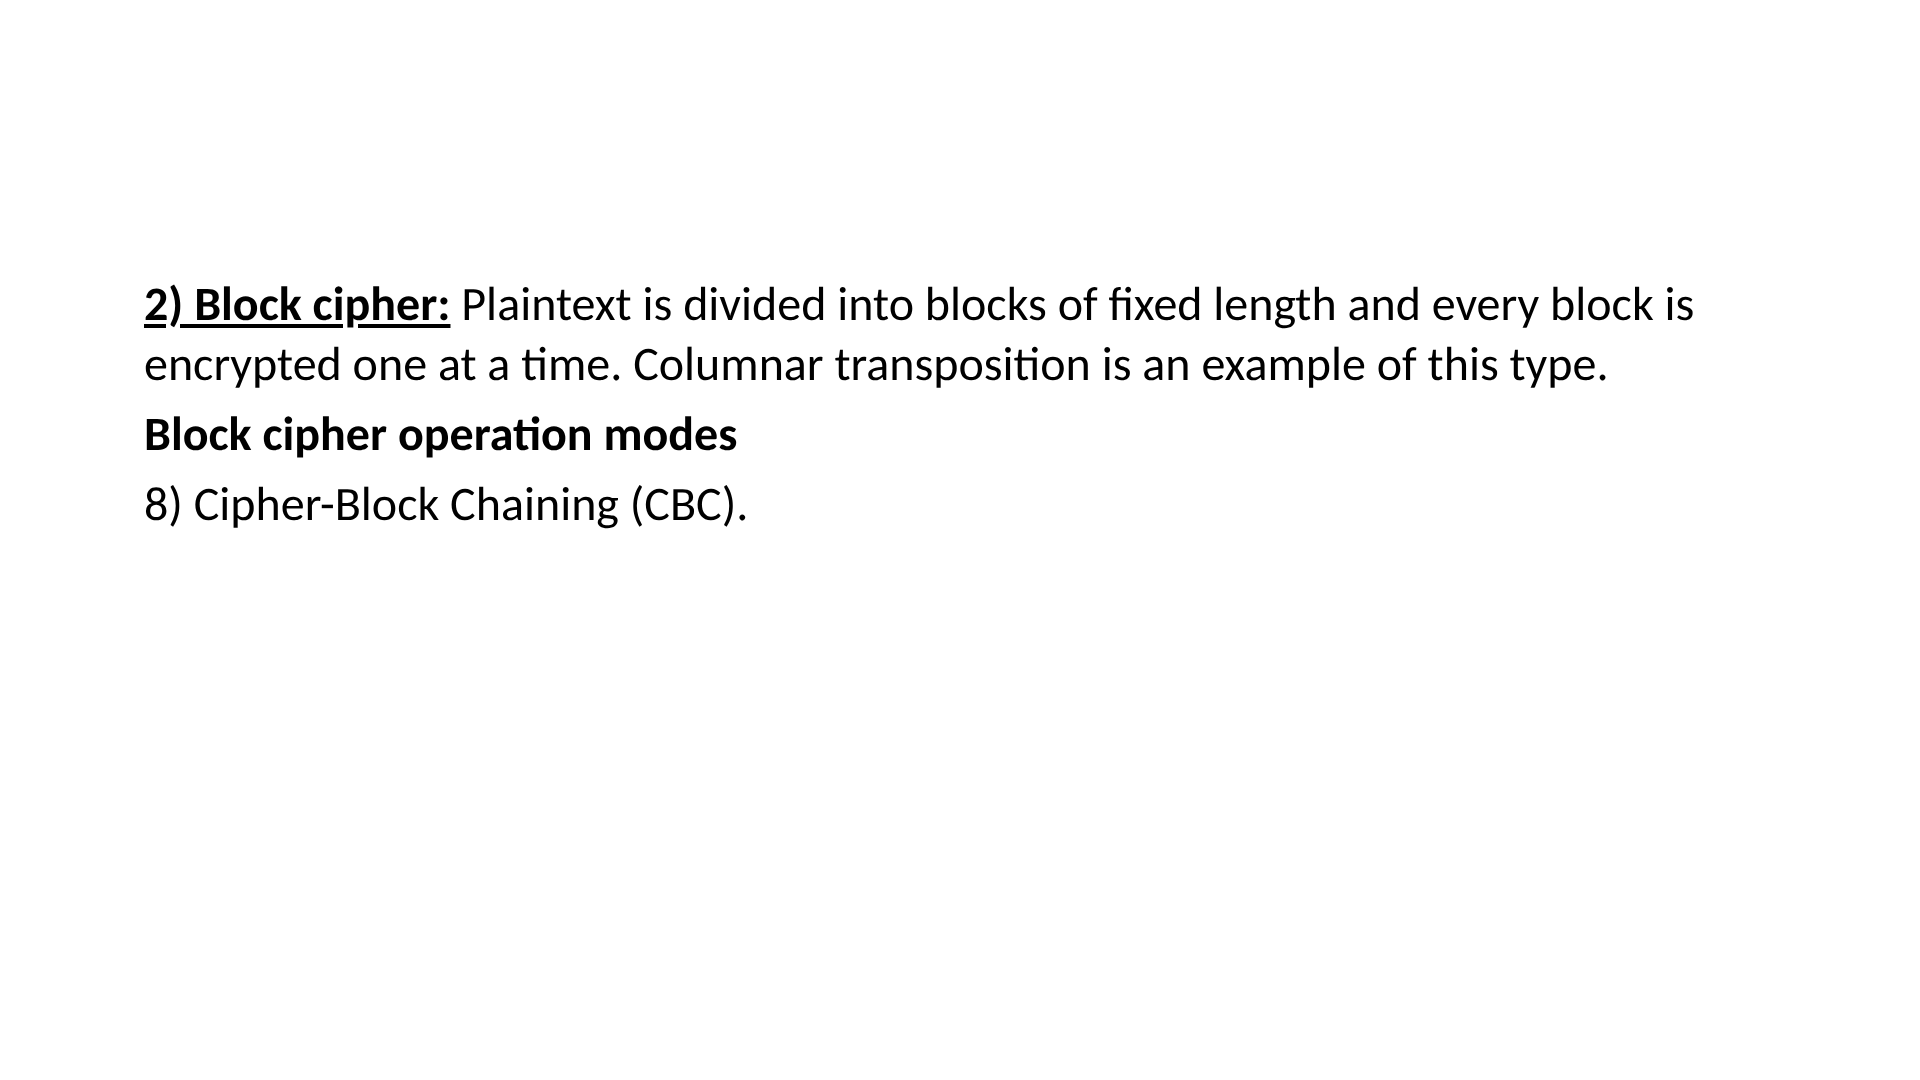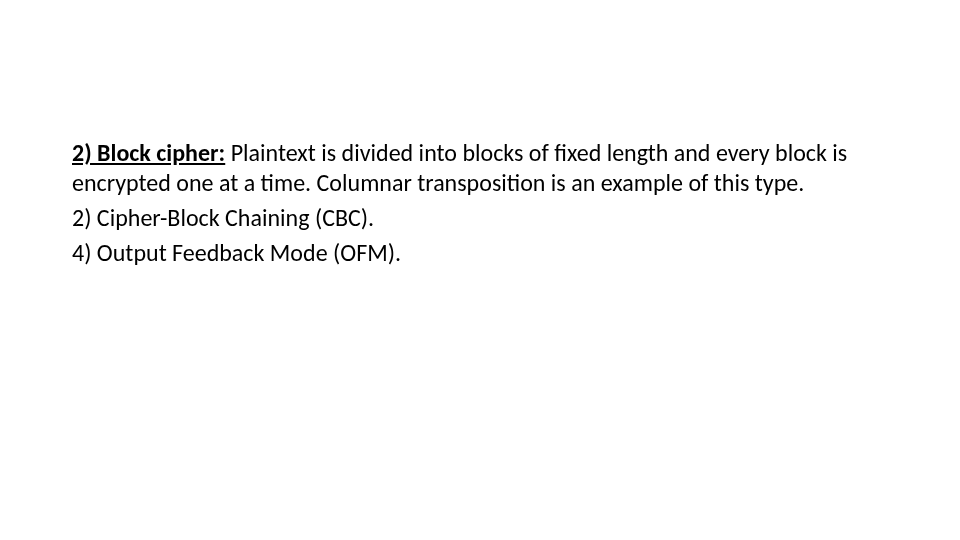--- a/index.html
+++ b/index.html
@@ -31,17 +31,17 @@
 </style>
 </head>
 <body>
 
 <div class="slide">
 
   <div class="line">
     <span class="bold underline">2) Block cipher:</span><span> Plaintext is divided into blocks of fixed length and every block is encrypted one at a time. Columnar transposition is an example of this type.</span>
   </div>
 
+  <div class="line bold">Block cipher operation modes</div>
 
-  <div class="line">2) Cipher-Block Chaining (CBC).</div>
-  <div class="line">4) Output Feedback Mode (OFM).</div>
+  <div class="line">8) Cipher-Block Chaining (CBC).</div>
 
 </div>
 
 </body></html>

